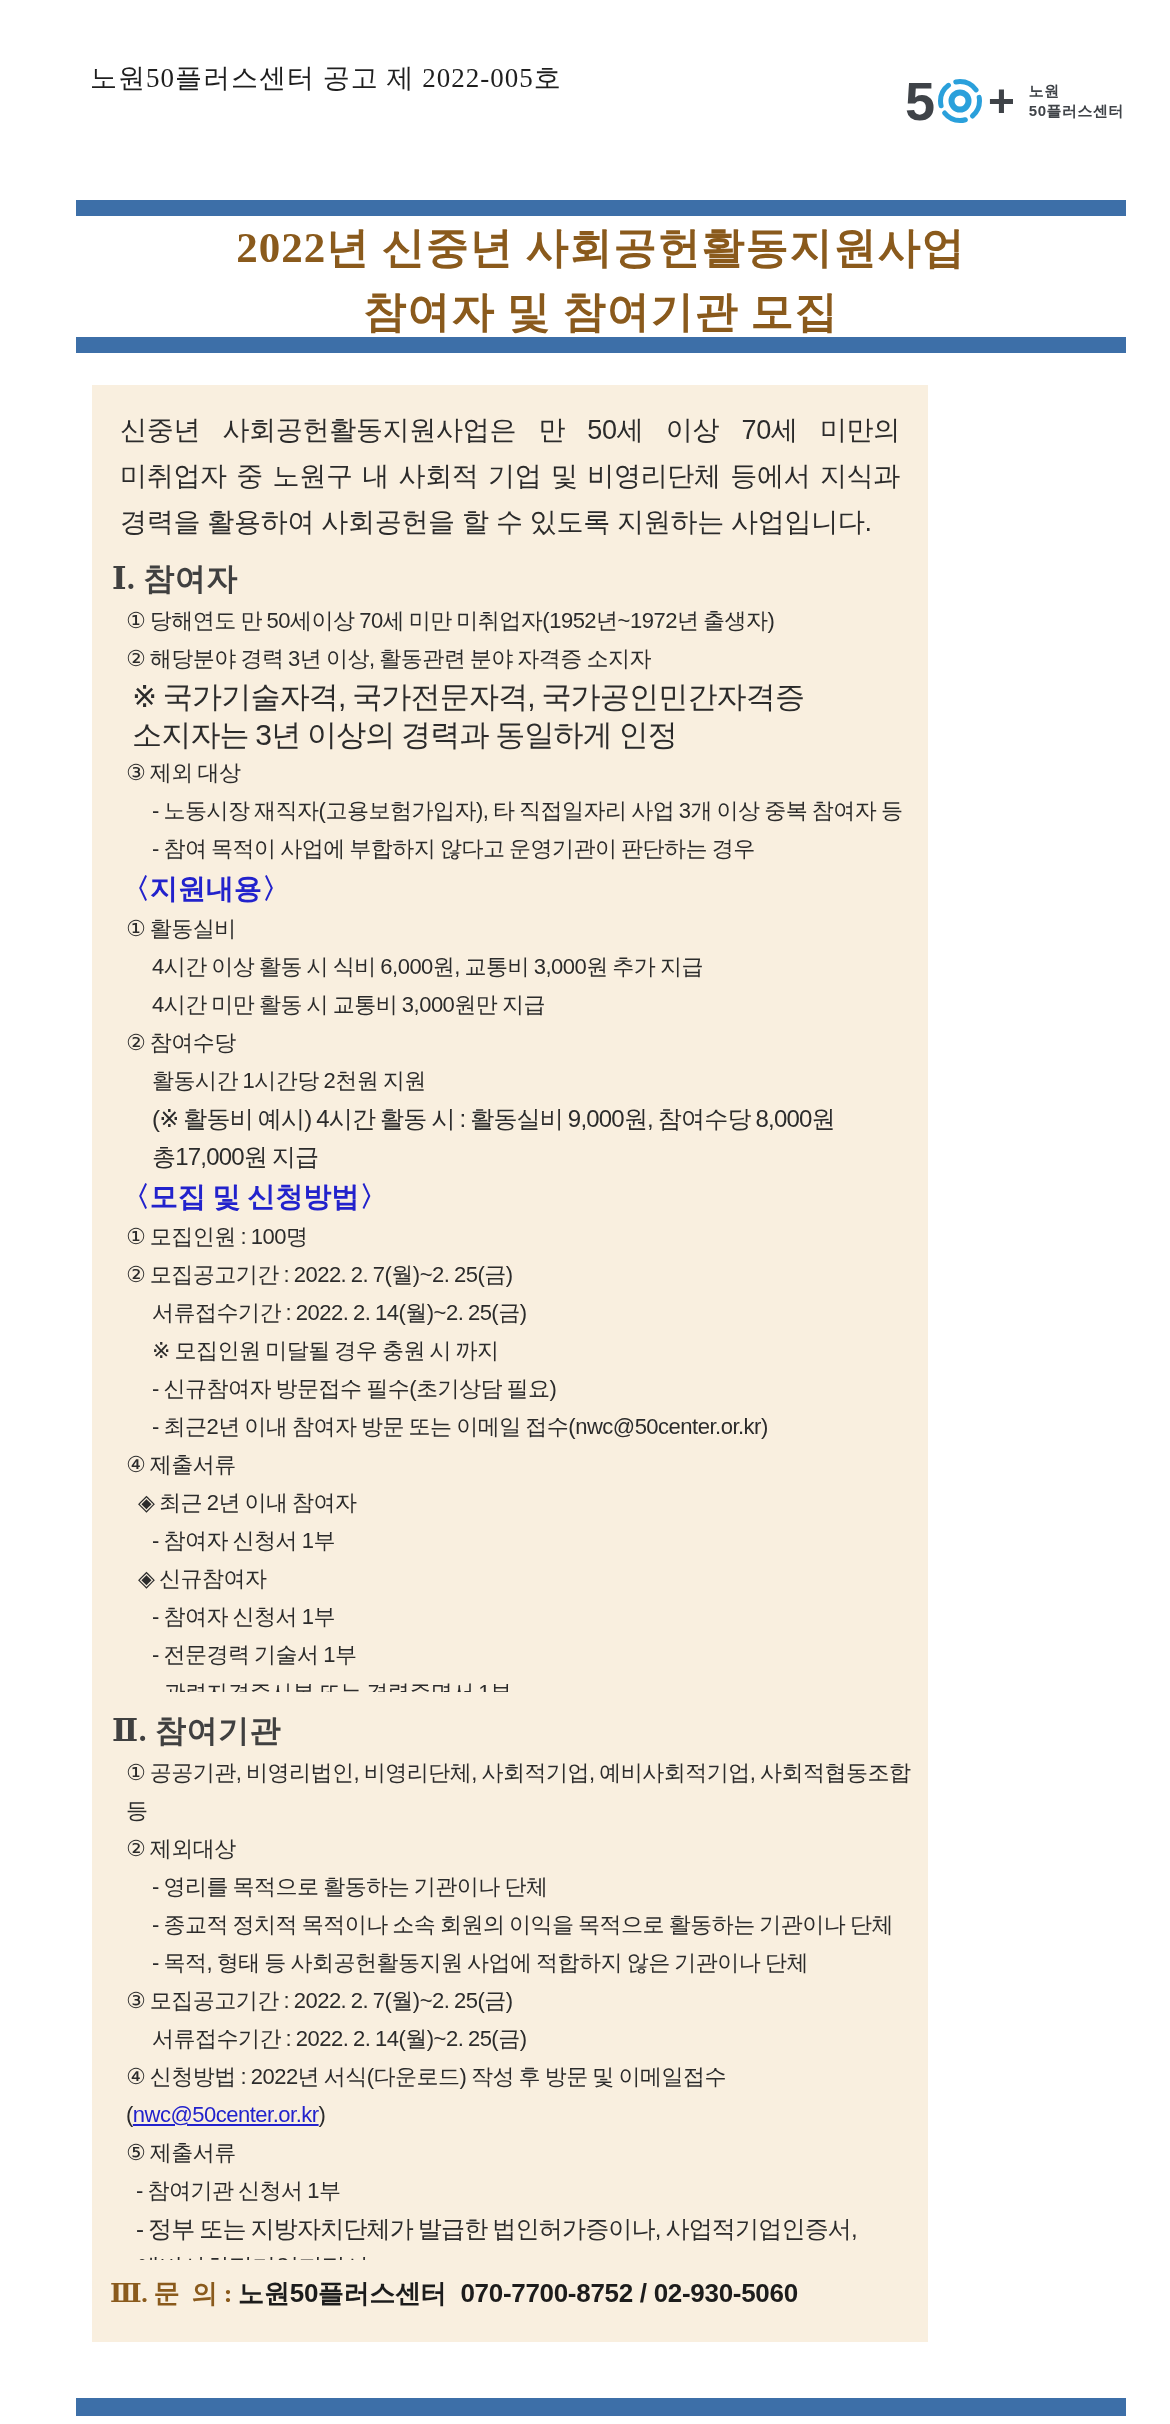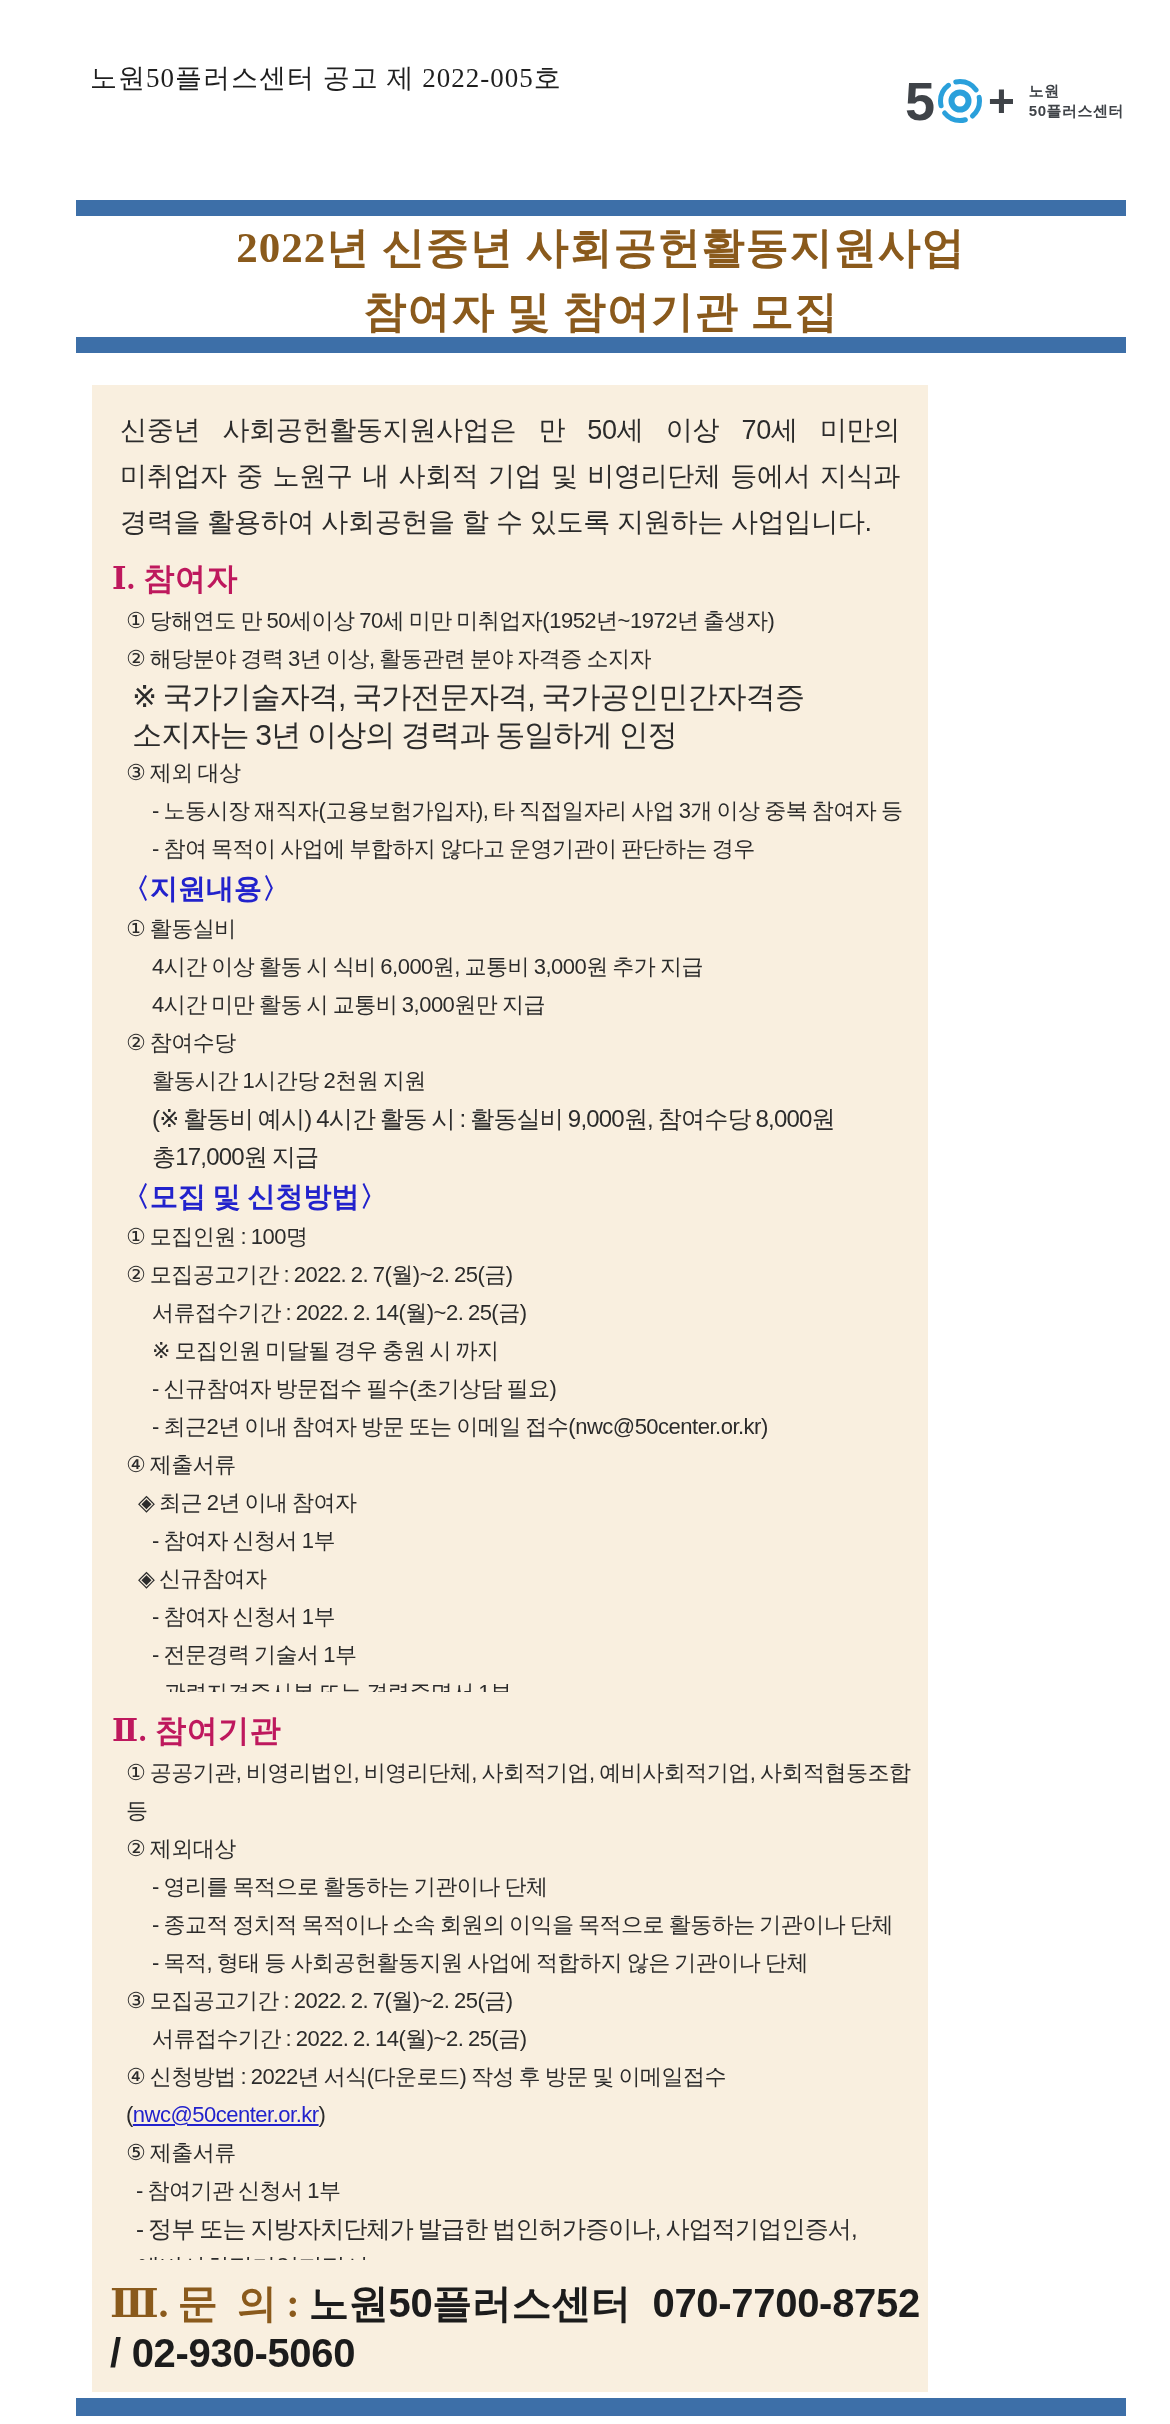--- a/index.html
+++ b/index.html
@@ -28,37 +28,37 @@
   .title-l1 { top:224px; }
   .title-l2 { top:288px; }
 
   .box { position:absolute; left:76px; width:836px; background:#F9EFDF; box-sizing:border-box; }
   .intro-box { top:385px; padding:22px 28px; }
   .intro-text { font-size:27px; line-height:46px; color:#2B2B2B; text-align:justify;
                 word-break:keep-all; letter-spacing:-0.3px; }
 
   .sec1 { top:540px; padding:16px 16px 18px; }
   .sec2 { top:1692px; padding:16px 16px 18px; }
-  .sec-head { font-size:31px; font-weight:bold; color:#be185d; line-height:46px; padding-left:4px;
+  .sec-head { font-size:31px; font-weight:bold; color:#404040; line-height:46px; padding-left:4px;
               font-family:"Liberation Serif","DejaVu Serif",serif; letter-spacing:0.5px; }
 
   .ln { font-size:22px; line-height:38px; color:#2B2B2B; letter-spacing:-0.5px; word-spacing:-1px;
         white-space:pre-wrap; word-break:keep-all; padding-left:18px; }
   .ln.sub     { padding-left:44px; }
   .ln.dia     { padding-left:30px; }
   .ln.shallow { padding-left:28px; }
   .ln.contl   { padding-left:42px; }
   .ln.note    { font-size:30px; letter-spacing:-0.8px; padding-left:24px; }
   .ln.tight   { font-size:24px; letter-spacing:-0.8px; }
   .ln.bluehead { color:#2222CC; font-weight:bold; font-size:28px; line-height:42px; padding-left:14px; letter-spacing:0; }
 
   .email-link { color:#2222CC; text-decoration:underline; cursor:pointer; }
 
   .contact-box { top:2260px; padding:16px 0 16px 18px; }
-  .contact-line { font-size:40px; font-weight:bold; white-space:pre-wrap; letter-spacing:-0.3px; }
+  .contact-line { font-size:26px; font-weight:bold; white-space:pre-wrap; letter-spacing:-0.3px; }
   .contact-label { color:#8A5A1C; font-family:"Liberation Serif","DejaVu Serif",serif; }
   .contact-value { color:#1c1c1c; }
 </style>
 </head>
 <body>
 
 <div class="page">
 
   <div class="doc-number">노원50플러스센터 공고 제 2022-005호</div>
 

